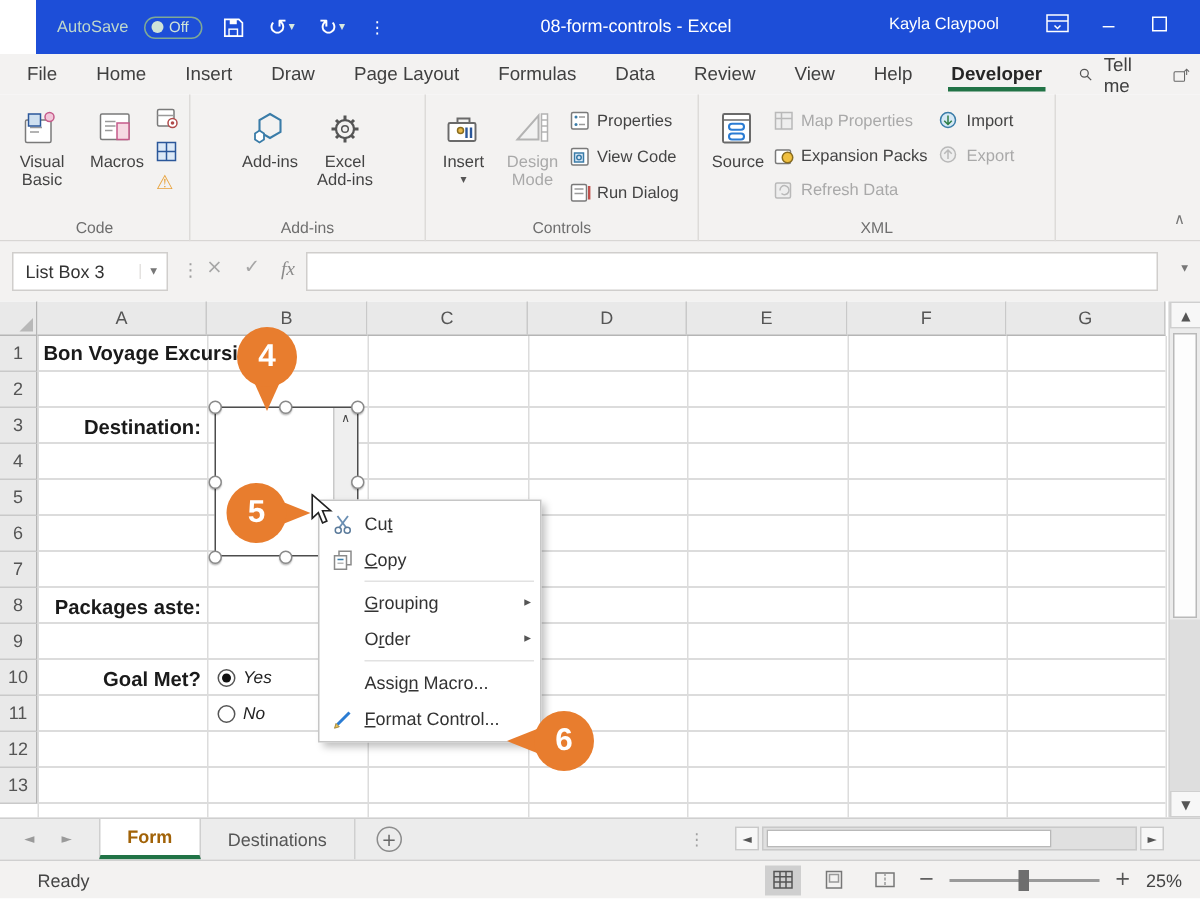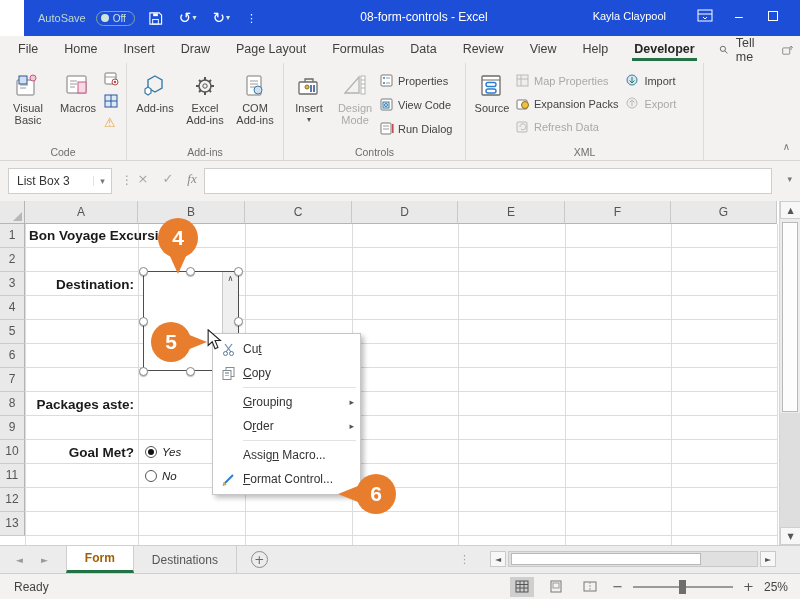--- a/index.html
+++ b/index.html
@@ -100,21 +100,21 @@
   .tab-dots { position:absolute; right:330px; top:553px; color:#a0a0a0; font-size:11px; }
 
   
   .vscroll { position:absolute; left:779px; top:201px; width:21px; height:344px; background:#ececec; border-left:1px solid #d4d4d4; }
   .vs-arrow { position:absolute; left:0; width:21px; height:18px; background:#f7f7f7; border:1px solid #cfcfcf; color:#555; font-size:8px; display:flex; align-items:center; justify-content:center; }
   .vs-thumb { position:absolute; left:2px; top:21px; width:16px; height:190px; background:#fdfdfd; border:1px solid #b9b9b9; }
   .vs-trackdark { position:absolute; left:0; top:212px; width:21px; height:114px; background:#dedede; }
 
   
   .statusbar { position:absolute; top:573px; left:0; width:800px; height:26px; background:#f3f2f1; border-top:1px solid #d0d0d0; display:flex; align-items:center; font-size:12px; color:#444; }
-  .status-ready { padding-left:14px; }
+  .status-ready { padding-left:25px; }
   .status-right { position:absolute; right:12px; display:flex; align-items:center; gap:10px; }
   .view-btn { width:24px; height:20px; display:flex; align-items:center; justify-content:center; }
   .view-btn.pressed { background:#cfcfcf; }
   .zoom-track { width:100px; height:2px; background:#9a9a9a; position:relative; }
   .zoom-thumb { position:absolute; left:46px; top:-6px; width:7px; height:14px; background:#6e6e6e; }
   .zoom-sign { color:#555; font-size:13px; }
   .cursor-svg { position:absolute; left:206px; top:329px; z-index:40; }
 </style>
 </head>
 <body>
@@ -259,32 +259,20 @@
                 <line x1="20" y1="13" x2="23" y2="13"></line>
               <line x1="8" y1="7" x2="10" y2="9"></line>
                 <line x1="18" y1="17" x2="20" y2="19"></line>
               <line x1="20" y1="7" x2="18" y2="9"></line>
                 <line x1="10" y1="17" x2="8" y2="19"></line>
             </g>
           </svg>
         </span>
         <span>Excel Add-ins</span>
       </div>
-      <div class="bigbtn">
-        <span class="bicon">
-          <svg width="28" height="26" viewBox="0 0 28 26">
-            <rect x="6" y="3" width="14" height="19" rx="1" fill="#fff" stroke="#7a7a7a"></rect>
-            <line x1="9" y1="8" x2="17" y2="8" stroke="#9a9a9a"></line>
-            <line x1="9" y1="11" x2="17" y2="11" stroke="#9a9a9a"></line>
-            <line x1="9" y1="14" x2="14" y2="14" stroke="#9a9a9a"></line>
-            <circle cx="17" cy="17" r="4" fill="#cfe0f0" stroke="#3a7ca8"></circle>
-          </svg>
-        </span>
-        <span>COM Add-ins</span>
-      </div>
     </div>
     <div class="group-label">Add-ins</div>
   </div>
 
   <div class="rgroup" style="left:284px;width:182px;">
     <div class="grow">
       <div class="bigbtn" style="width:42px;">
         <span class="bicon">
           <svg width="28" height="26" viewBox="0 0 28 26">
             <rect x="4" y="9" width="18" height="12" rx="1" fill="#fff" stroke="#6a6a6a" stroke-width="1.3"></rect>

